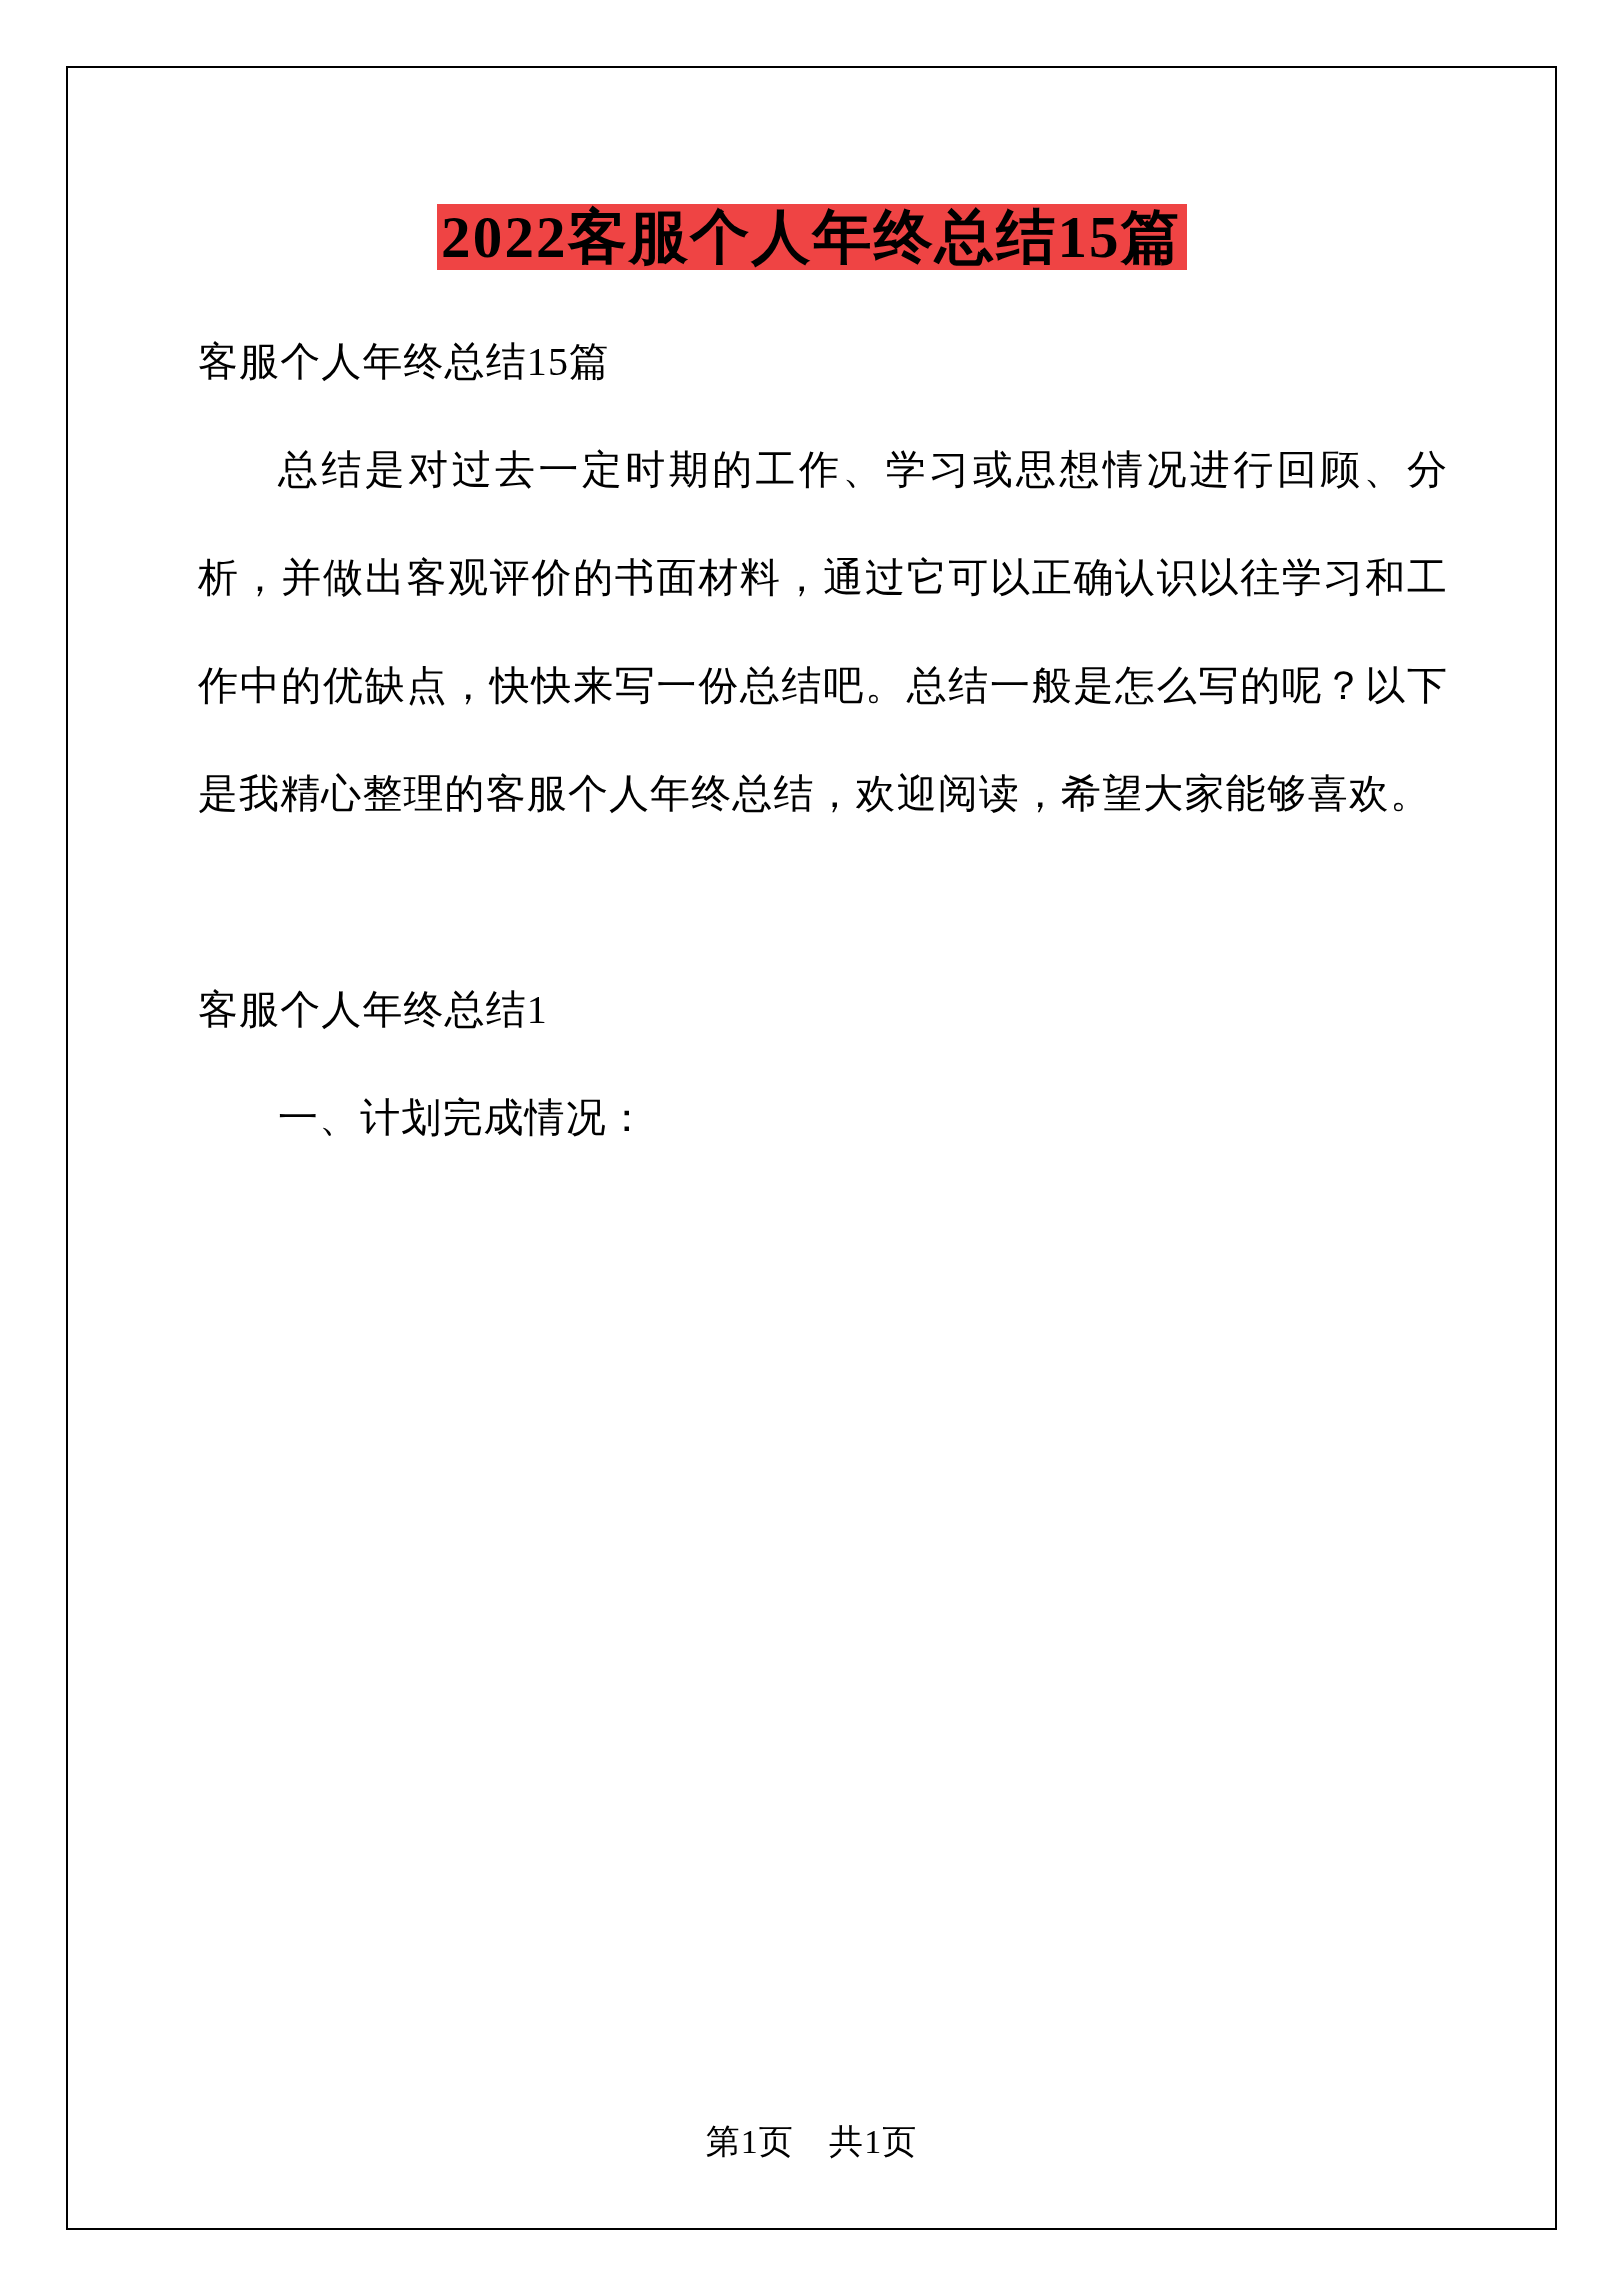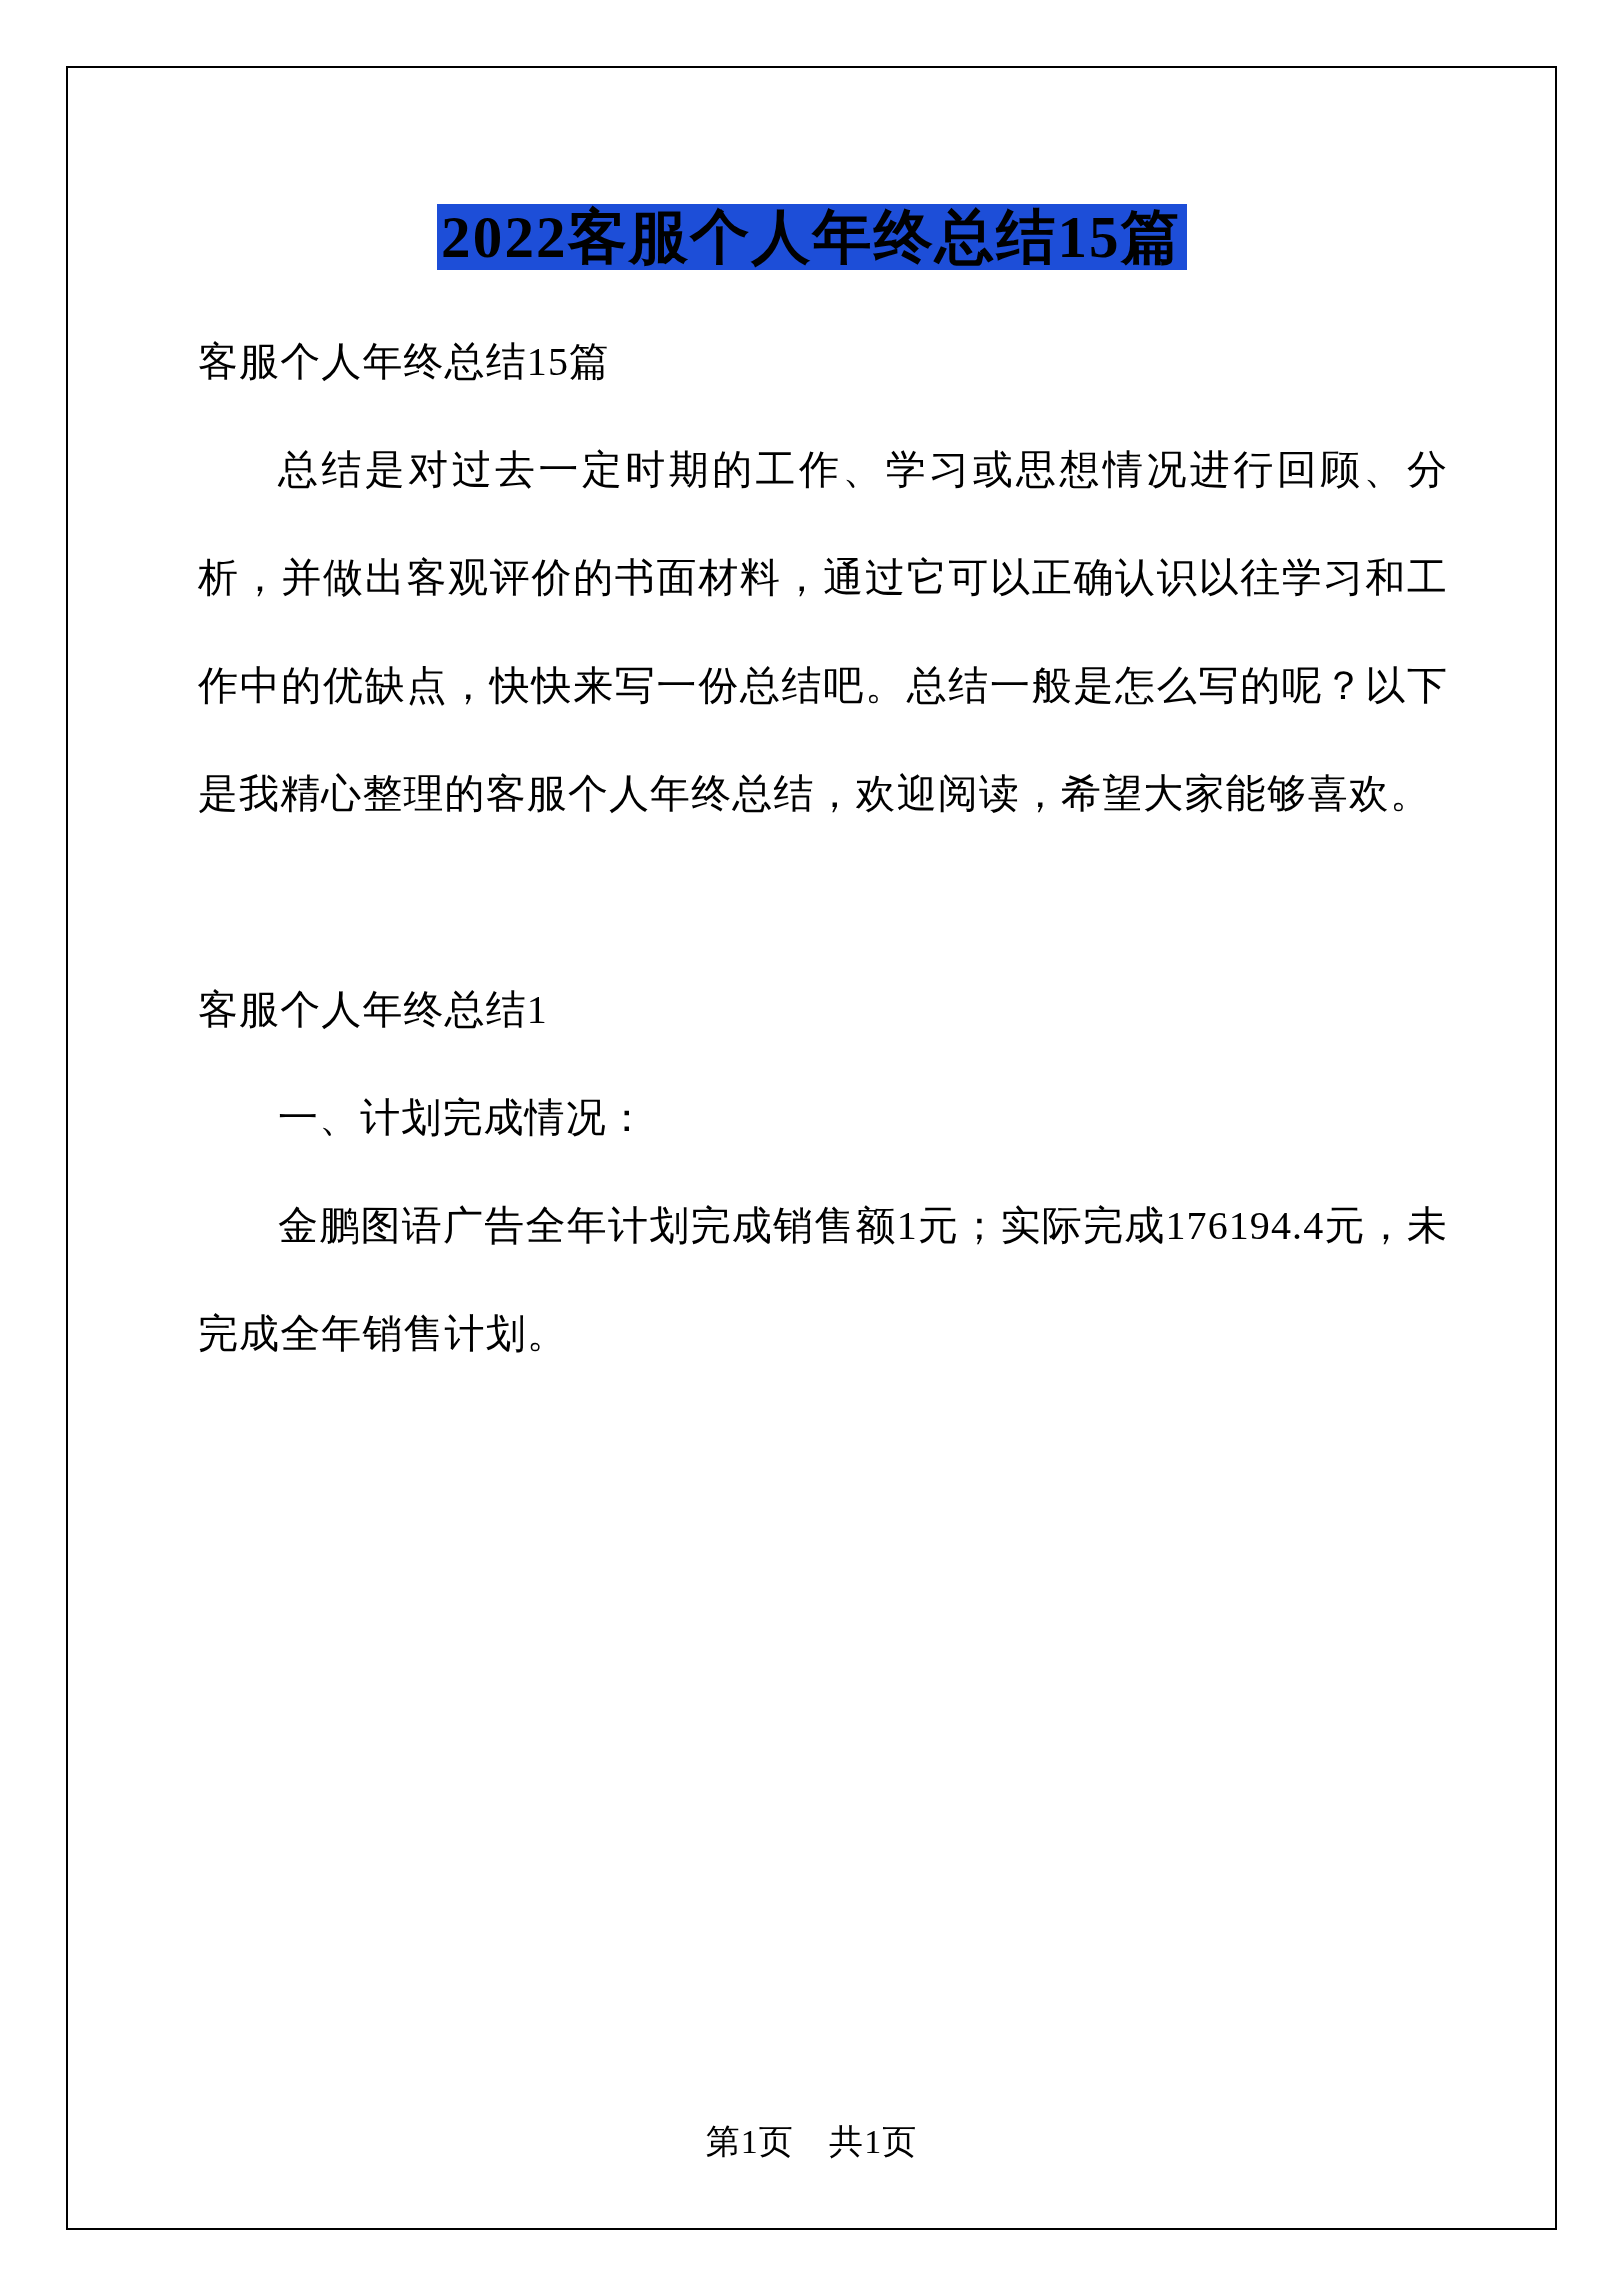--- a/index.html
+++ b/index.html
@@ -29,21 +29,21 @@
     left: 0;
     width: 1623px;
     text-align: center;
     font-size: 59px;
     font-weight: bold;
     line-height: 77px;
     letter-spacing: 2.2px;
     white-space: nowrap;
   }
   .title-highlight {
-    background: #1d4ed8;
+    background: #ef4444;
     padding: 0 4.5px;
     text-align: right;
   }
   .body-text {
     position: absolute;
     left: 198px;
     top: 308px;
     width: 1250px;
     font-size: 40px;
     line-height: 108px;
@@ -77,17 +77,16 @@
 
 <div class="title-line">
   <span class="title-highlight">2022客服个人年终总结15篇</span>
 </div>
 
 <div class="body-text">
   <p class="para">客服个人年终总结15篇</p>
   <p class="para indent">总结是对过去一定时期的工作、学习或思想情况进行回顾、分析，并做出客观评价的书面材料，通过它可以正确认识以往学习和工作中的优缺点，快快来写一份总结吧。总结一般是怎么写的呢？以下是我精心整理的客服个人年终总结，欢迎阅读，希望大家能够喜欢。</p>
   <p class="para gap-before">客服个人年终总结1</p>
   <p class="para indent">一、计划完成情况：</p>
-  <p class="para indent">金鹏图语广告全年计划完成销售额1元；实际完成176194.4元，未完成全年销售计划。</p>
 </div>
 
 <div class="page-footer">第1页　共1页</div>
 
 
 </body></html>

